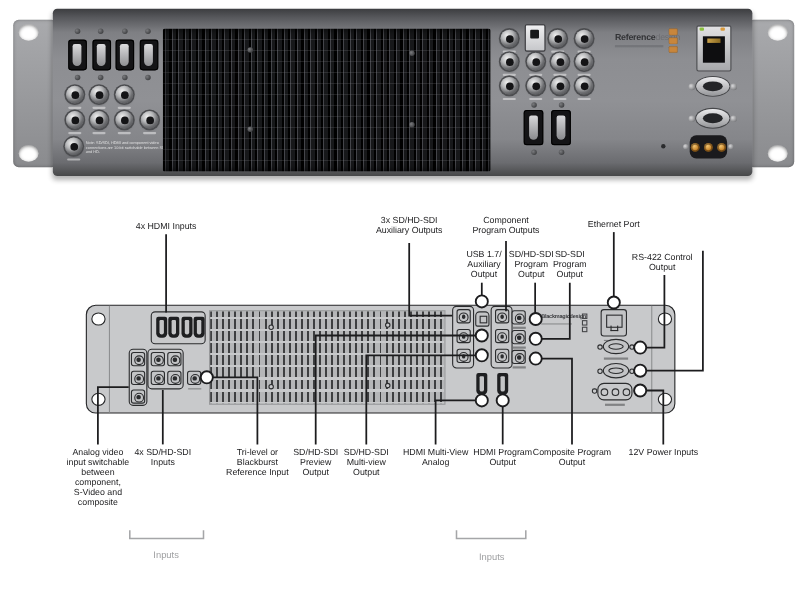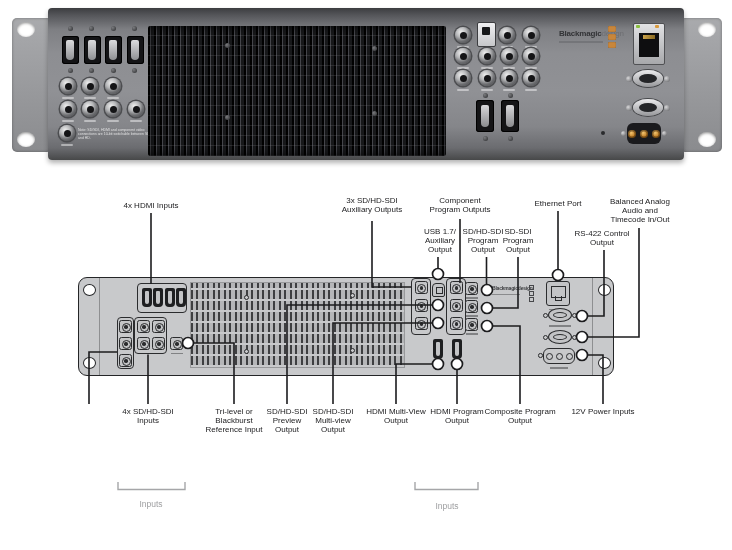--- a/index.html
+++ b/index.html
@@ -177,21 +177,21 @@
     <div class="p-bnc" style="left:467px;top:62px"></div>
     <div class="p-bnc" style="left:489px;top:62px"></div>
     <div class="p-bnc" style="left:511px;top:62px"></div>
     <div class="p-screw" style="left:470.5px;top:84.5px"></div>
     <div class="p-screw" style="left:495.5px;top:84.5px"></div>
     <div class="p-hdmi-out" style="left:464px;top:92px"></div>
     <div class="p-hdmi-out" style="left:489px;top:92px"></div>
     <div class="p-screw" style="left:470.5px;top:127.5px"></div>
     <div class="p-screw" style="left:495.5px;top:127.5px"></div>
 
-    <div class="p-logo"><span class="b">Blackmagic</span><span class="l">design</span></div>
+    <div class="p-logo"><span class="b">Reference</span><span class="l">design</span></div>
     <div class="p-logo-bar"></div>
     <div class="p-led" style="left:596px;top:18px"></div>
     <div class="p-led" style="left:596px;top:26px"></div>
     <div class="p-led" style="left:596px;top:34px"></div>
 
     <div class="p-eth"></div>
     <div class="p-ethled" style="left:624px;top:17px;background:#8abf3f"></div>
     <div class="p-ethled" style="left:643px;top:17px;background:#d99a3c"></div>
     <div class="p-db9" style="left:614px;top:60px">
         <div class="shell"></div>
@@ -338,37 +338,40 @@
 Output</div>
   <div class="lbl" style="left:483px;top:227px">SD/HD-SDI
 Program
 Output</div>
   <div class="lbl" style="left:518px;top:227px">SD-SDI
 Program
 Output</div>
   <div class="lbl" style="left:558px;top:199px">Ethernet Port</div>
   <div class="lbl" style="left:602px;top:229px">RS-422 Control
 Output</div>
-  <div class="lbl" style="left:640px;top:197px">Balanced Analog
-Audio and
-Timecode In/Out</div>
-
+
+  <div class="lbl" style="left:89px;top:407px">Analog video
+input switchable
+between
+component,
+S-Video and
+composite</div>
   <div class="lbl" style="left:148px;top:407px">4x SD/HD-SDI
 Inputs</div>
   <div class="lbl" style="left:234px;top:407px">Tri-level or
 Blackburst
 Reference Input</div>
   <div class="lbl" style="left:287px;top:407px">SD/HD-SDI
 Preview
 Output</div>
   <div class="lbl" style="left:333px;top:407px">SD/HD-SDI
 Multi-view
 Output</div>
   <div class="lbl" style="left:396px;top:407px">HDMI Multi-View
-Output</div>
+Analog</div>
   <div class="lbl" style="left:457px;top:407px">HDMI Program
 Output</div>
   <div class="lbl" style="left:520px;top:407px">Composite Program
 Output</div>
   <div class="lbl" style="left:603px;top:407px">12V Power Inputs</div>
 
   <div class="lbl gray" style="left:151px;top:500px">Inputs</div>
   <div class="lbl gray" style="left:447px;top:502px">Inputs</div>
 
 </div>

